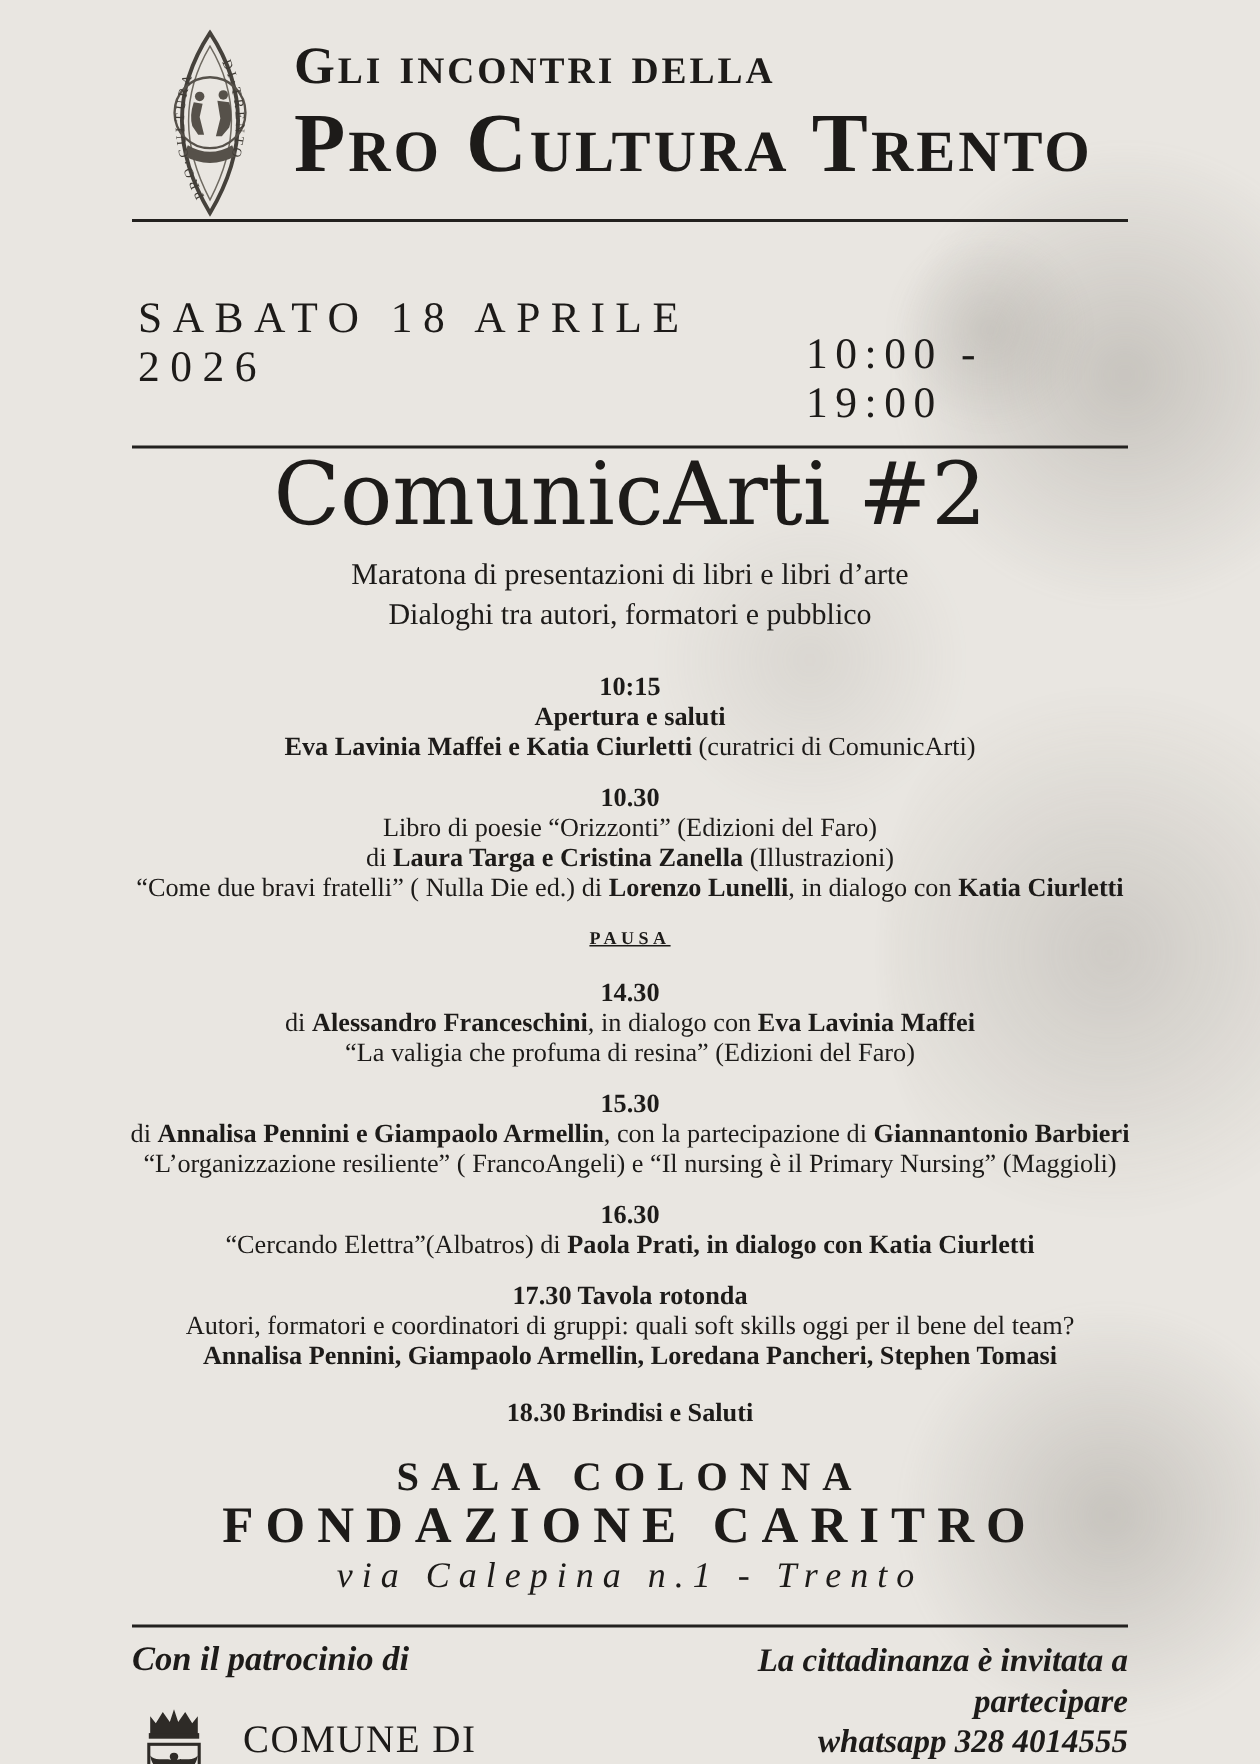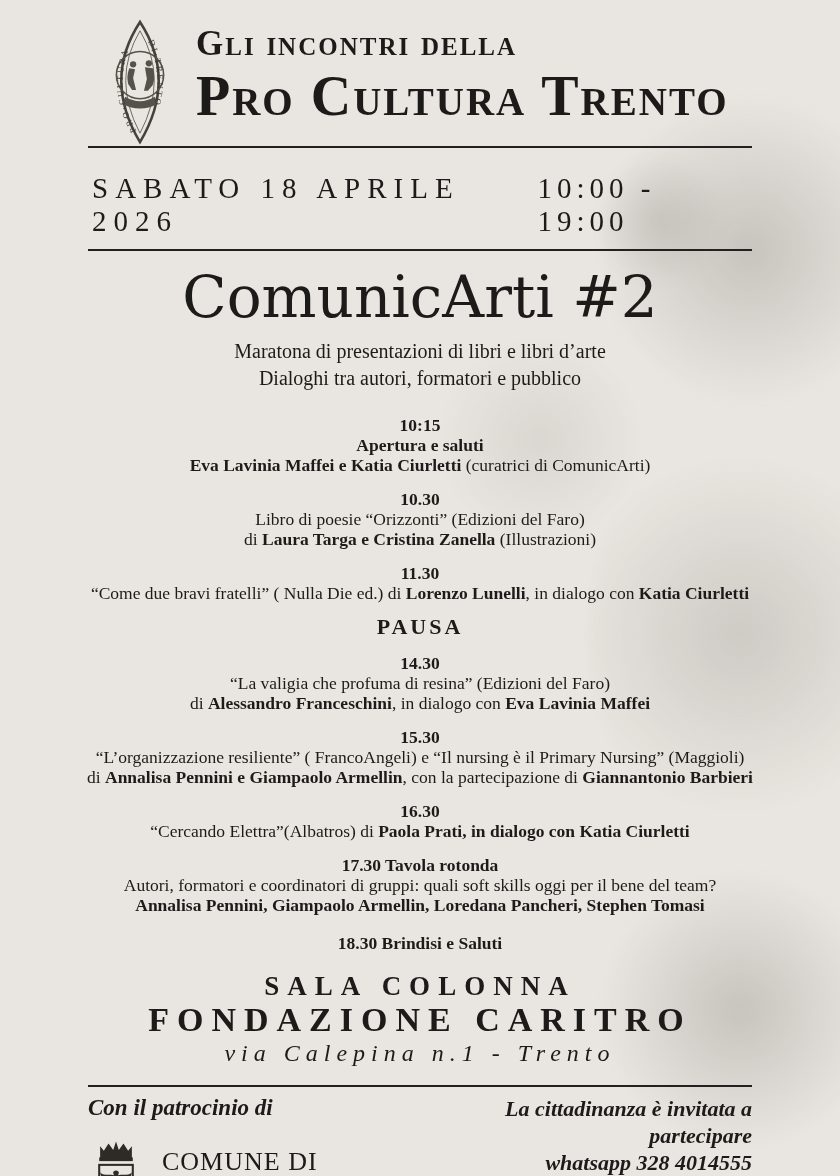--- a/index.html
+++ b/index.html
@@ -38,40 +38,40 @@
     letter-spacing: 2px; line-height: 1.05; margin-top: 6px;
   }
 
   
   .rule { height: 2px; background: #23211f; margin: 0 8px; }
   .datebar {
     display: flex; justify-content: space-between; align-items: center;
     padding: 24px 12px 11px;
   }
   .date-text  { font-size: 29px; letter-spacing: 7px; font-weight: 500; }
-  .hours-text { font-size: 29px; letter-spacing: 5px; font-weight: 500; }
+  .hours-text { font-size: 29px; letter-spacing: 5px; font-weight: 500; margin-top: 48px; }
 
   
   .event-title {
     text-align: center; font-family: "DejaVu Serif", serif;
-    font-size: 58px; font-weight: 500; margin-top: 16px; line-height: 1.05;
+    font-size: 58px; font-weight: 500; line-height: 1.05;
   }
   .event-sub {
     text-align: center; font-size: 20px; font-weight: 500;
     line-height: 1.38; margin-top: 10px;
   }
 
   
   .schedule { margin-top: 22px; text-align: center; font-size: 17.5px; }
   .s-line { line-height: 20px; }
   .s-line .b { font-weight: 700; }
   .s-line.time { font-weight: 700; margin-top: 14px; }
   .s-block { margin-bottom: 14px; }
   .s-block.pausa-block { margin: 14px 0 16px; }
-  .s-line.pausa { letter-spacing: 3px; font-weight: 700; font-size: 22px; }
+  .s-line.pausa { letter-spacing: 3px; font-weight: 700; font-size: 12px; text-decoration: underline; }
   .s-block.gap-top { margin-top: 18px; }
 
   
   .venue { text-align: center; margin-top: 16px; }
   .venue-l1 { font-size: 27px; letter-spacing: 8px; font-weight: 600; line-height: 34px; }
   .venue-l2 { font-size: 34px; letter-spacing: 8px; font-weight: 600; line-height: 34px; }
   .venue-l3 { font-size: 24px; letter-spacing: 6px; font-weight: 500; line-height: 32px; font-style: italic; }
 
   
   .footer { margin-top: 16px; }
@@ -140,33 +140,32 @@
   <div class="schedule">
       <div class="s-block">
         <div class="s-line time"><span class="b">10:15</span></div>
         <div class="s-line normal"><span class="b">Apertura e saluti</span></div>
         <div class="s-line normal"><span class="b">Eva Lavinia Maffei e Katia Ciurletti </span><span>(curatrici di ComunicArti)</span></div>
       </div>
       <div class="s-block">
         <div class="s-line time"><span class="b">10.30</span></div>
         <div class="s-line normal"><span>Libro di poesie “Orizzonti” (Edizioni del Faro)</span></div>
         <div class="s-line normal"><span>di </span><span class="b">Laura Targa e Cristina Zanella </span><span>(Illustrazioni)</span></div>
-        <div class="s-line time"><span class="b">11.30</span></div>
         <div class="s-line normal"><span>“Come due bravi fratelli” ( Nulla Die ed.) di </span><span class="b">Lorenzo Lunelli</span><span>, in dialogo con </span><span class="b">Katia Ciurletti</span></div>
       </div>
       <div class="s-block pausa-block">
         <div class="s-line pausa"><span class="b">PAUSA</span></div>
       </div>
       <div class="s-block">
         <div class="s-line time"><span class="b">14.30</span></div>
+        <div class="s-line normal"><span>di </span><span class="b">Alessandro Franceschini</span><span>, in dialogo con </span><span class="b">Eva Lavinia Maffei</span></div>
         <div class="s-line normal"><span>“La valigia che profuma di resina” (Edizioni del Faro)</span></div>
-        <div class="s-line normal"><span>di </span><span class="b">Alessandro Franceschini</span><span>, in dialogo con </span><span class="b">Eva Lavinia Maffei</span></div>
         <div class="s-line time"><span class="b">15.30</span></div>
+        <div class="s-line normal"><span>di </span><span class="b">Annalisa Pennini e Giampaolo Armellin</span><span>, con la partecipazione di </span><span class="b">Giannantonio Barbieri</span></div>
         <div class="s-line normal"><span>“L’organizzazione resiliente” ( FrancoAngeli) e “Il nursing è il Primary Nursing” (Maggioli)</span></div>
-        <div class="s-line normal"><span>di </span><span class="b">Annalisa Pennini e Giampaolo Armellin</span><span>, con la partecipazione di </span><span class="b">Giannantonio Barbieri</span></div>
         <div class="s-line time"><span class="b">16.30</span></div>
         <div class="s-line normal"><span>“Cercando Elettra”(Albatros) di </span><span class="b">Paola Prati, in dialogo con Katia Ciurletti</span></div>
       </div>
       <div class="s-block">
         <div class="s-line time"><span class="b">17.30 Tavola rotonda</span></div>
         <div class="s-line normal"><span>Autori, formatori e coordinatori di gruppi: quali soft skills oggi per il bene del team?</span></div>
         <div class="s-line normal"><span class="b">Annalisa Pennini, Giampaolo Armellin, Loredana Pancheri, Stephen Tomasi</span></div>
       </div>
       <div class="s-block gap-top">
         <div class="s-line time"><span class="b">18.30 Brindisi e Saluti</span></div>

